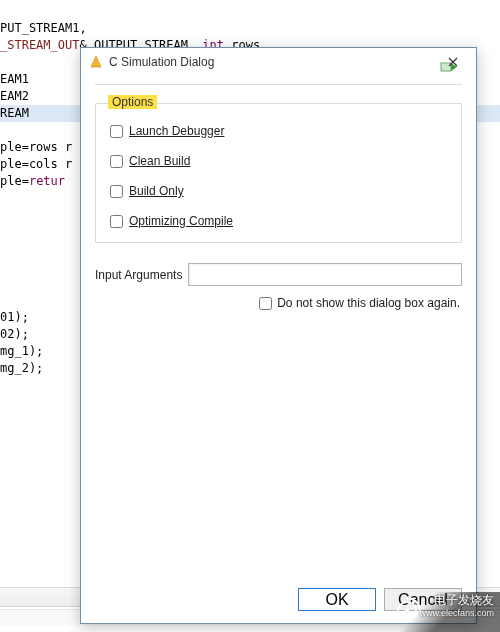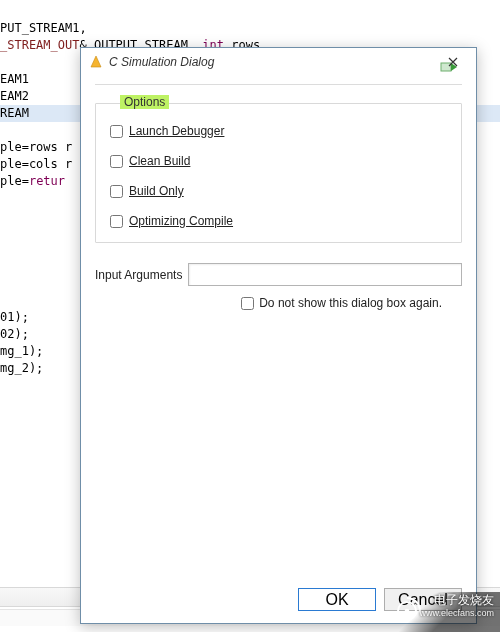--- a/index.html
+++ b/index.html
@@ -15,45 +15,45 @@
   .code-bg .t{color:#7f1d1d;}
   .tray{position:absolute;left:0;bottom:25px;height:18px;width:500px;
     border-top:1px solid #d8d8d8;border-bottom:1px solid #d8d8d8;
     background:linear-gradient(#f8f8f8,#efefef);}
   .tray2{position:absolute;left:0;bottom:6px;height:16px;width:500px;
     border-top:1px solid #e4e4e4;background:#fafafa;}
   
   .dlg{position:absolute;left:80px;top:47px;width:395px;height:575px;
     background:#fff;border:1px solid #6f8ea8;box-shadow:0 3px 14px rgba(0,0,0,0.25);}
   .titlebar{height:28px;display:flex;align-items:center;padding:0 6px 0 8px;
-    font-size:12px;color:#333;font-style:italic;}
+    font-size:12px;color:#333;}
   .titlebar .ico{width:14px;height:14px;margin-right:6px;position:relative;}
   .titlebar .ico svg{width:14px;height:14px;}
   .titlebar .ttl{flex:1;}
   .closebtn{width:34px;height:22px;display:flex;align-items:center;
     justify-content:center;cursor:pointer;}
   .closebtn svg{width:10px;height:10px;stroke:#333;stroke-width:1.2;}
   .inner{padding:4px 14px 0 14px;}
   .hdr{font-size:13px;font-weight:bold;color:#111;padding:6px 0 4px 2px;}
   .hdrflag{float:right;margin-top:-18px;margin-right:4px;}
   .hdrflag svg{width:18px;height:14px;}
   .sep{height:1px;background:#dcdcdc;margin:4px 0 18px 0;}
   .group{border:1px solid #d9d9d9;border-radius:1px;padding:14px 12px 14px 12px;
     margin-bottom:20px;position:relative;}
-  .group .legend{position:absolute;top:-9px;left:24px;background:#bef264;
+  .group .legend{position:absolute;top:-9px;left:12px;background:#fde047;
     padding:0 4px;font-size:12px;color:#333;}
   .opt{display:flex;align-items:center;margin:6px 0 16px 2px;font-size:12px;text-decoration:underline;}
   .opt:last-child{margin-bottom:0;}
   .opt input[type=checkbox]{width:13px;height:13px;margin:0 6px 0 0;}
   .argrow{display:flex;align-items:center;margin:2px 0 10px 0;}
   .argrow label{font-size:12px;margin-right:6px;white-space:nowrap;}
   .argrow input[type=text]{flex:1;height:19px;border:1px solid #b4b4b4;
     padding:1px 4px;font-size:12px;background:#fff;box-shadow:inset 1px 1px 2px rgba(0,0,0,0.07);}
   .dontshow{display:flex;align-items:flex-end;justify-content:flex-end;
-    font-size:12px;margin-top:2px;margin-right:20px;}
+    font-size:12px;margin-top:2px;margin-right:2px;}
   .dontshow input{width:13px;height:13px;margin:0 5px 0 0;}
   .btnbar{position:absolute;bottom:12px;right:14px;display:flex;gap:8px;}
   .btn{min-width:78px;height:23px;font-size:16px;border:1px solid #adadad;
     background:#f0f0f0;cursor:pointer;}
   .btn.primary{border:1px solid #2a7ad2;background:#fff;outline:1px solid #2a7ad2;
     outline-offset:-1px;}
   
   .wm{position:absolute;right:0;bottom:0;width:130px;height:50px;
     pointer-events:none;display:flex;align-items:center;justify-content:flex-end;
     padding-right:6px;color:#fff;}

